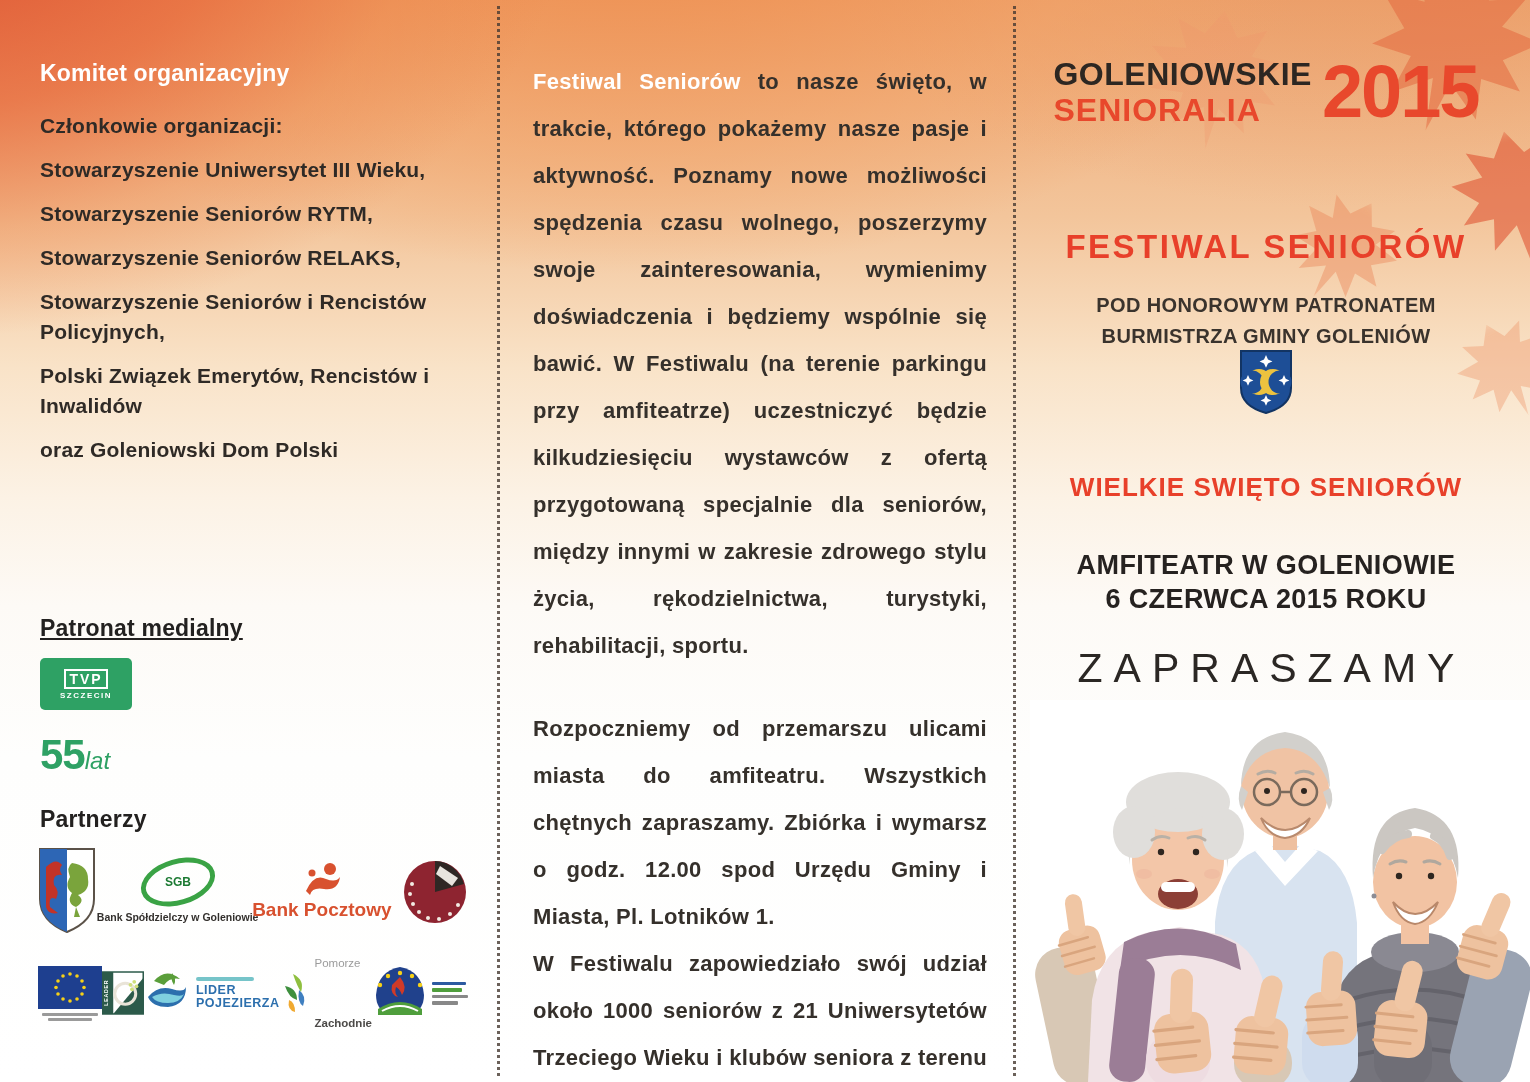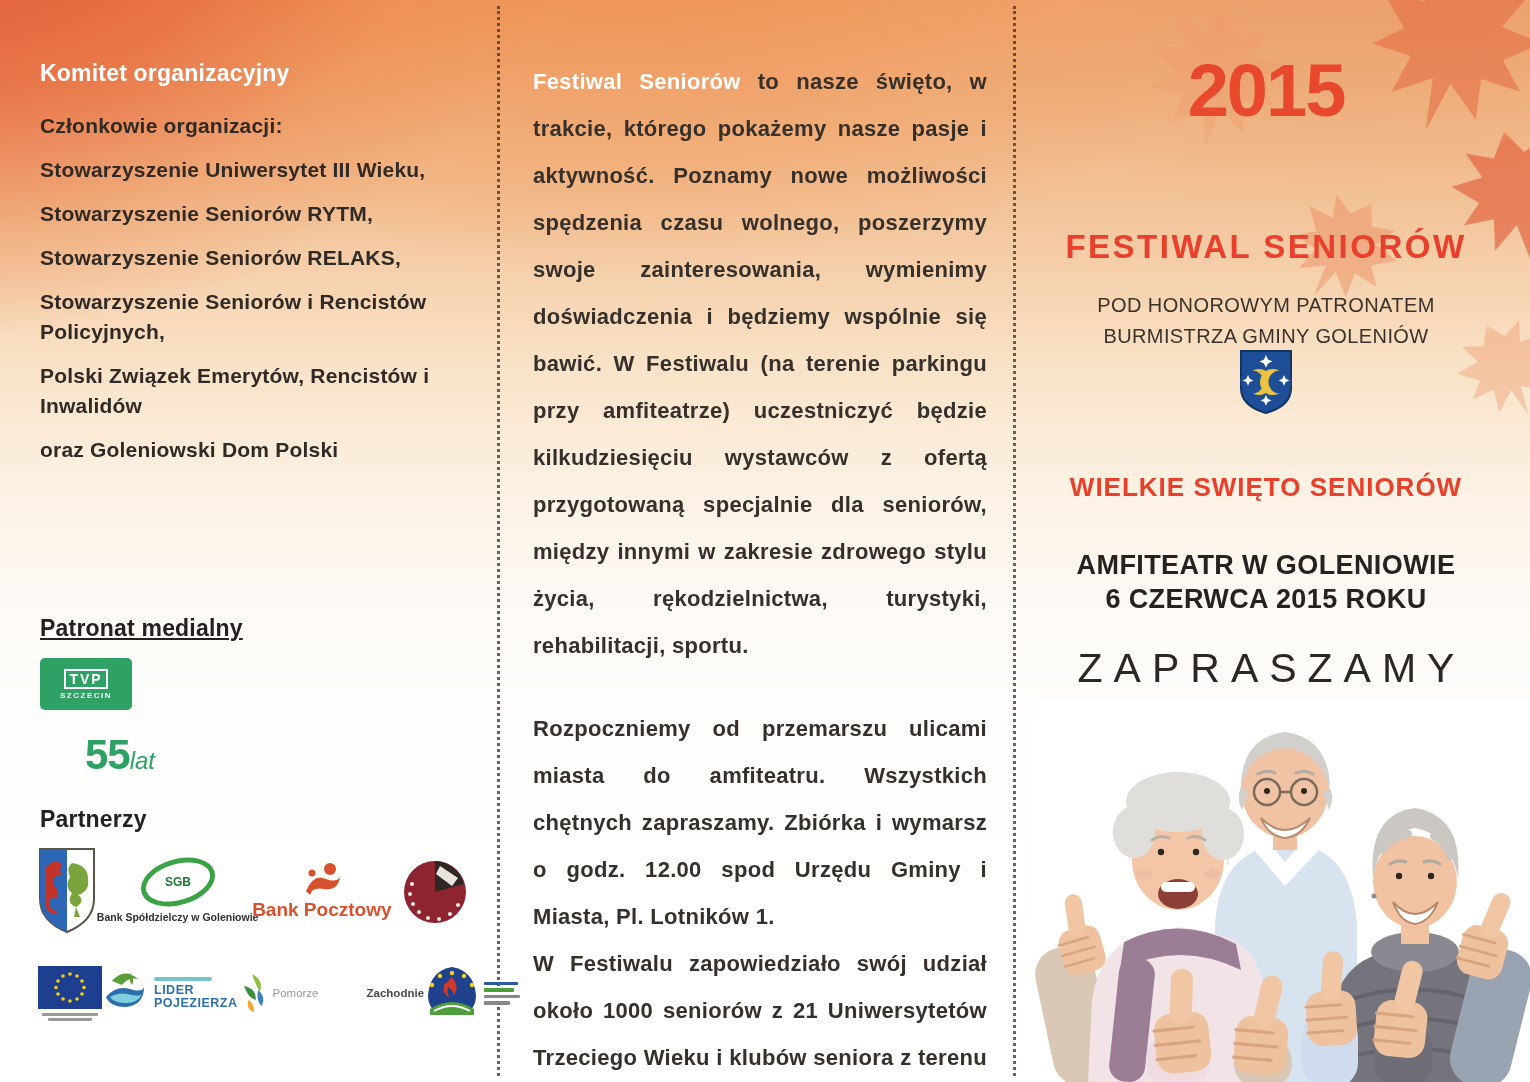--- a/index.html
+++ b/index.html
@@ -18,62 +18,62 @@
     clip-path:polygon(50% 0,61% 18%,80% 10%,72% 30%,95% 32%,78% 48%,92% 62%,70% 62%,74% 85%,55% 70%,50% 100%,45% 70%,26% 85%,30% 62%,8% 62%,22% 48%,5% 32%,28% 30%,20% 10%,39% 18%);
     filter:blur(6px);
   }
   .col-sep{position:absolute;top:6px;bottom:6px;width:0;border-left:3px dotted #473a32;opacity:.8;}
 
   
   .col-left{position:absolute;left:40px;top:60px;width:428px;color:#2f2a26;}
   .white-heading{font-size:23px;font-weight:800;color:#fff;margin:0 0 24px 0;letter-spacing:.2px;}
   .committee-item{font-size:21px;font-weight:600;line-height:30px;margin:0 0 14px 0;letter-spacing:.2px;}
   .section-heading{position:absolute;left:40px;font-size:23px;font-weight:800;color:#232120;letter-spacing:.2px;}
-  .tvp-block{position:absolute;left:40px;top:658px;width:160px;text-align:center;}
+  .tvp-block{position:absolute;left:40px;top:658px;width:160px;}
   .tvp-box{width:92px;height:52px;background:#2ea164;border-radius:5px;display:flex;flex-direction:column;align-items:center;justify-content:center;gap:2px;}
   .tvp-abbr{color:#fff;font-weight:800;font-size:14px;letter-spacing:2px;border:2px solid #fff;padding:0 3px;line-height:16px;}
   .tvp-city{color:#fff;font-weight:800;font-size:8px;letter-spacing:1.5px;}
   .tvp-years{margin-top:21px;color:#2ea164;}
   .tvp-years .big{font-size:42px;font-weight:700;letter-spacing:-1px;}
   .tvp-years .small{font-size:24px;font-weight:400;font-style:italic;}
   .logo-row{position:absolute;left:38px;width:430px;display:flex;align-items:center;}
   .row1{top:845px;height:92px;justify-content:space-between;}
   .row2{top:952px;height:82px;justify-content:space-between;}
   .sgb-wrap{display:flex;flex-direction:column;align-items:center;width:128px;}
   .sgb-oval{width:66px;height:36px;border:5px solid #3aa345;border-radius:50%;transform:rotate(-16deg);display:flex;align-items:center;justify-content:center;}
   .sgb-abbr{font-size:12px;font-weight:800;color:#1c7a33;transform:rotate(16deg);}
   .sgb-caption{margin-top:6px;font-size:10.5px;font-weight:700;color:#33302d;white-space:nowrap;}
   .bp-wrap{display:flex;flex-direction:column;align-items:center;width:125px;}
   .bp-label{font-size:19px;font-weight:700;color:#d8512f;white-space:nowrap;}
   .lp-wrap{display:flex;align-items:center;gap:6px;}
   .lp-text{display:flex;flex-direction:column;line-height:13px;}
   .lp-bar{width:58px;height:4px;background:#76c4c9;border-radius:2px;margin-bottom:3px;}
   .lp-l1,.lp-l2{font-size:12.5px;font-weight:800;color:#2c6fad;letter-spacing:.5px;}
   .pz-wrap{display:flex;align-items:center;gap:5px;}
-  .pz-text{display:flex;flex-direction:row;line-height:12px;gap:48px;}
+  .pz-text{display:flex;flex-direction:column;line-height:12px;gap:48px;}
   .pz-l1{font-size:11.5px;font-weight:400;color:#9b9b9b;}
   .pz-l2{font-size:11.5px;font-weight:800;color:#4c4a48;}
   .cap-bars{display:flex;flex-direction:column;gap:2px;align-items:center;margin-top:4px;}
   .cap-bars i{display:block;width:56px;height:3px;background:#9a9a9a;border-radius:1px;}
   .prow-bars{display:flex;flex-direction:column;gap:3px;margin-left:4px;}
   .prow-bars i{display:block;height:3.5px;border-radius:1px;}
 
   
   .col-mid{position:absolute;left:533px;top:58px;width:454px;}
   .mid-par{font-size:22px;font-weight:600;line-height:47px;letter-spacing:.3px;color:#35302b;text-align:justify;margin:0;}
   .mid-par .lead{color:#ffffff;font-weight:800;}
   .mid-par + .mid-par{margin-top:36px;}
   .mid-par.cont{margin-top:0;}
   .title-row{position:absolute;left:1032px;top:56px;width:468px;display:flex;align-items:center;justify-content:center;gap:10px;}
   .title-stack{display:flex;flex-direction:column;align-items:flex-start;line-height:36px;}
   .title-l1{font-size:32px;font-weight:800;color:#2d2722;letter-spacing:.5px;}
   .title-l2{font-size:32px;font-weight:800;color:#e8482c;letter-spacing:1px;}
   .title-year{font-size:74px;font-weight:700;color:#e8482c;letter-spacing:-2px;line-height:70px;}
   .festival-title{position:absolute;left:1032px;top:228px;width:468px;text-align:center;font-size:33px;font-weight:800;color:#e8402a;letter-spacing:2.5px;}
-  .patronage{position:absolute;left:1032px;top:290px;width:468px;text-align:center;font-size:20px;font-weight:400;line-height:31px;color:#3a332d;letter-spacing:.4px;}
+  .patronage{position:absolute;left:1032px;top:290px;width:468px;text-align:center;font-size:20px;font-weight:700;line-height:31px;color:#3a332d;letter-spacing:.4px;}
   .herb-wrap{position:absolute;left:1032px;top:348px;width:468px;display:flex;justify-content:center;}
   .slogan{position:absolute;left:1032px;top:472px;width:468px;text-align:center;font-size:26px;font-weight:800;color:#e8402a;letter-spacing:1px;}
   .venue{position:absolute;left:1032px;top:548px;width:468px;text-align:center;font-size:27px;font-weight:800;line-height:34px;color:#262220;letter-spacing:.4px;}
   .invitation{position:absolute;left:1032px;top:645px;width:468px;text-align:center;font-size:41px;font-weight:500;letter-spacing:11px;color:#2b2724;text-indent:11px;}
   .photo-wrap{position:absolute;left:1030px;top:700px;width:500px;height:382px;}
 </style>
 </head>
 <body>
 
 <div class="page">
@@ -235,20 +235,24 @@
     </div>
   </div>
 
   <div class="col-mid">
     <p class="mid-par"><span class="lead">Festiwal Seniorów</span><span> to nasze święto, w trakcie, którego pokażemy nasze pasje i aktywność.  Poznamy nowe możliwości spędzenia czasu wolnego, poszerzymy swoje zainteresowania, wymienimy doświadczenia i będziemy wspólnie się bawić. W Festiwalu (na terenie parkingu przy amfiteatrze) uczestniczyć będzie kilkudziesięciu wystawców z ofertą przygotowaną specjalnie dla seniorów, między innymi w zakresie zdrowego stylu życia, rękodzielnictwa, turystyki, rehabilitacji, sportu.</span></p>
     <p class="mid-par">Rozpoczniemy od przemarszu ulicami miasta do amfiteatru. Wszystkich chętnych zapraszamy. Zbiórka i wymarsz o godz. 12.00 spod Urzędu Gminy i Miasta, Pl. Lotników 1.</p>
     <p class="mid-par cont">W Festiwalu zapowiedziało swój udział około 1000 seniorów z 21 Uniwersytetów Trzeciego Wieku i klubów seniora z terenu województwa zachodniopomorskiego.</p>
   </div>
 
   <div class="title-row">
+    <div class="title-stack">
+      <span class="title-l1">GOLENIOWSKIE</span>
+      <span class="title-l2">SENIORALIA</span>
+    </div>
     <span class="title-year">2015</span>
   </div>
 
   <div class="festival-title">FESTIWAL SENIORÓW</div>
 
   <div class="patronage">
     <div>POD HONOROWYM PATRONATEM</div>
     <div>BURMISTRZA GMINY GOLENIÓW</div>
   </div>
 

